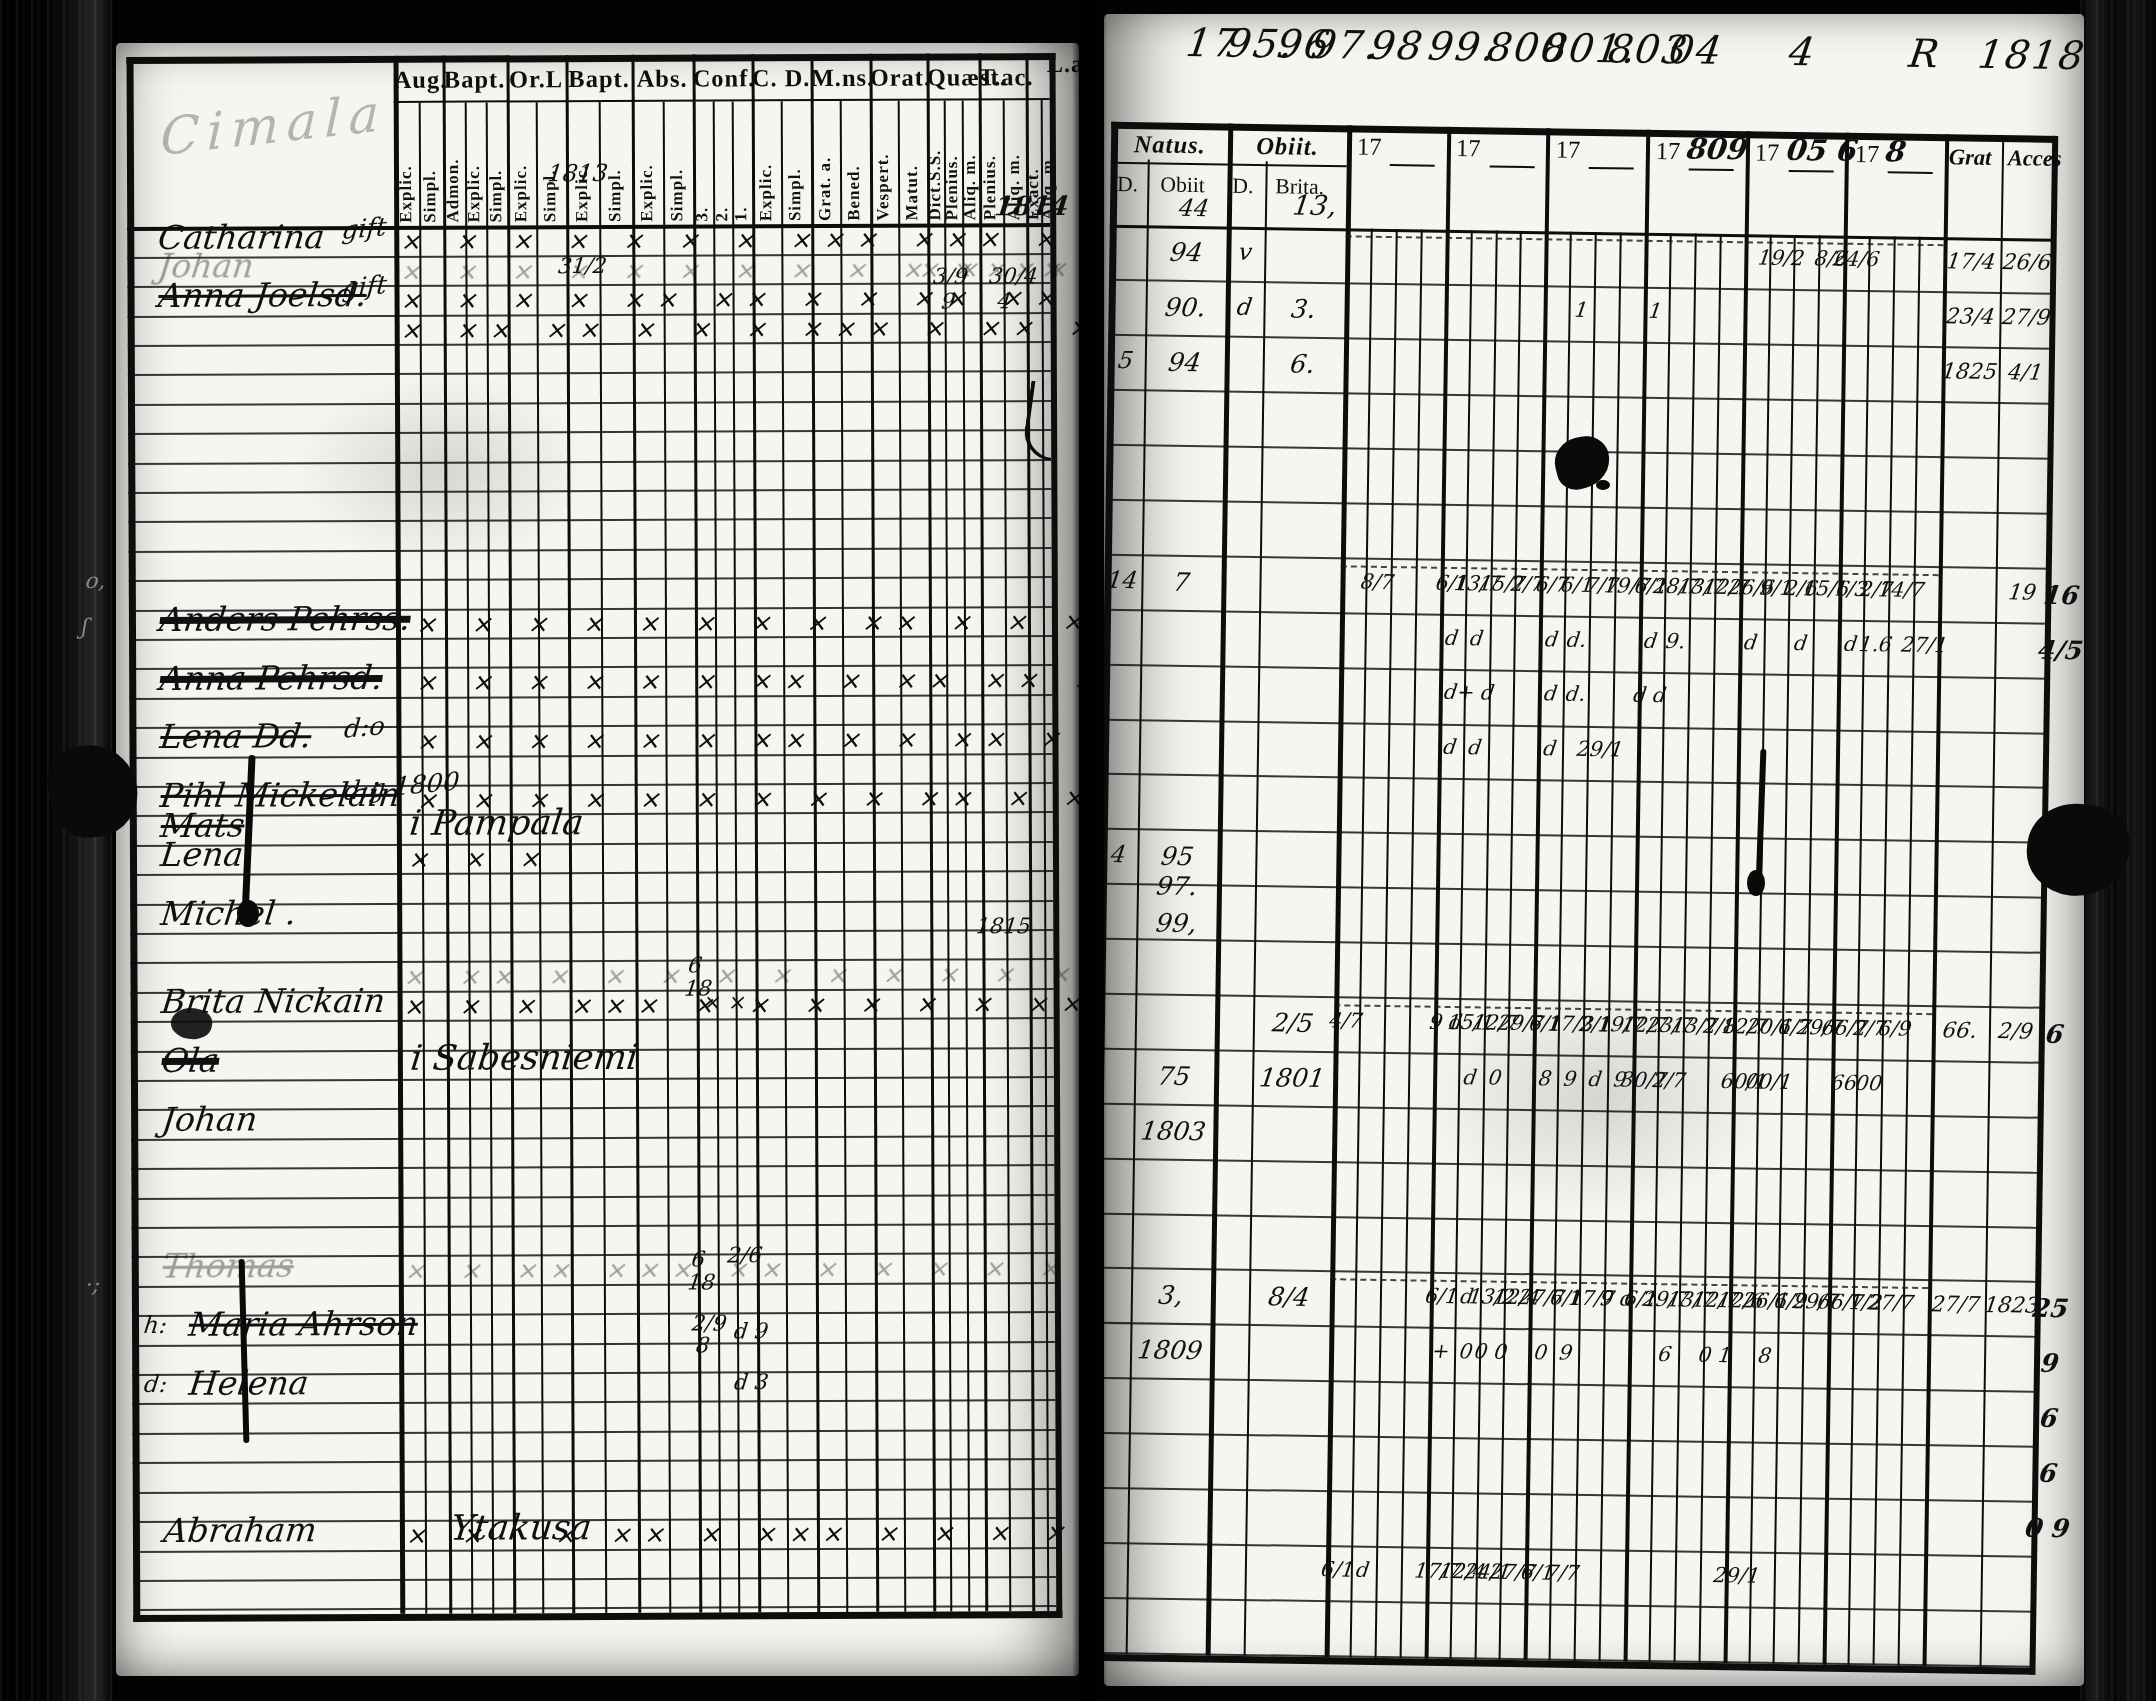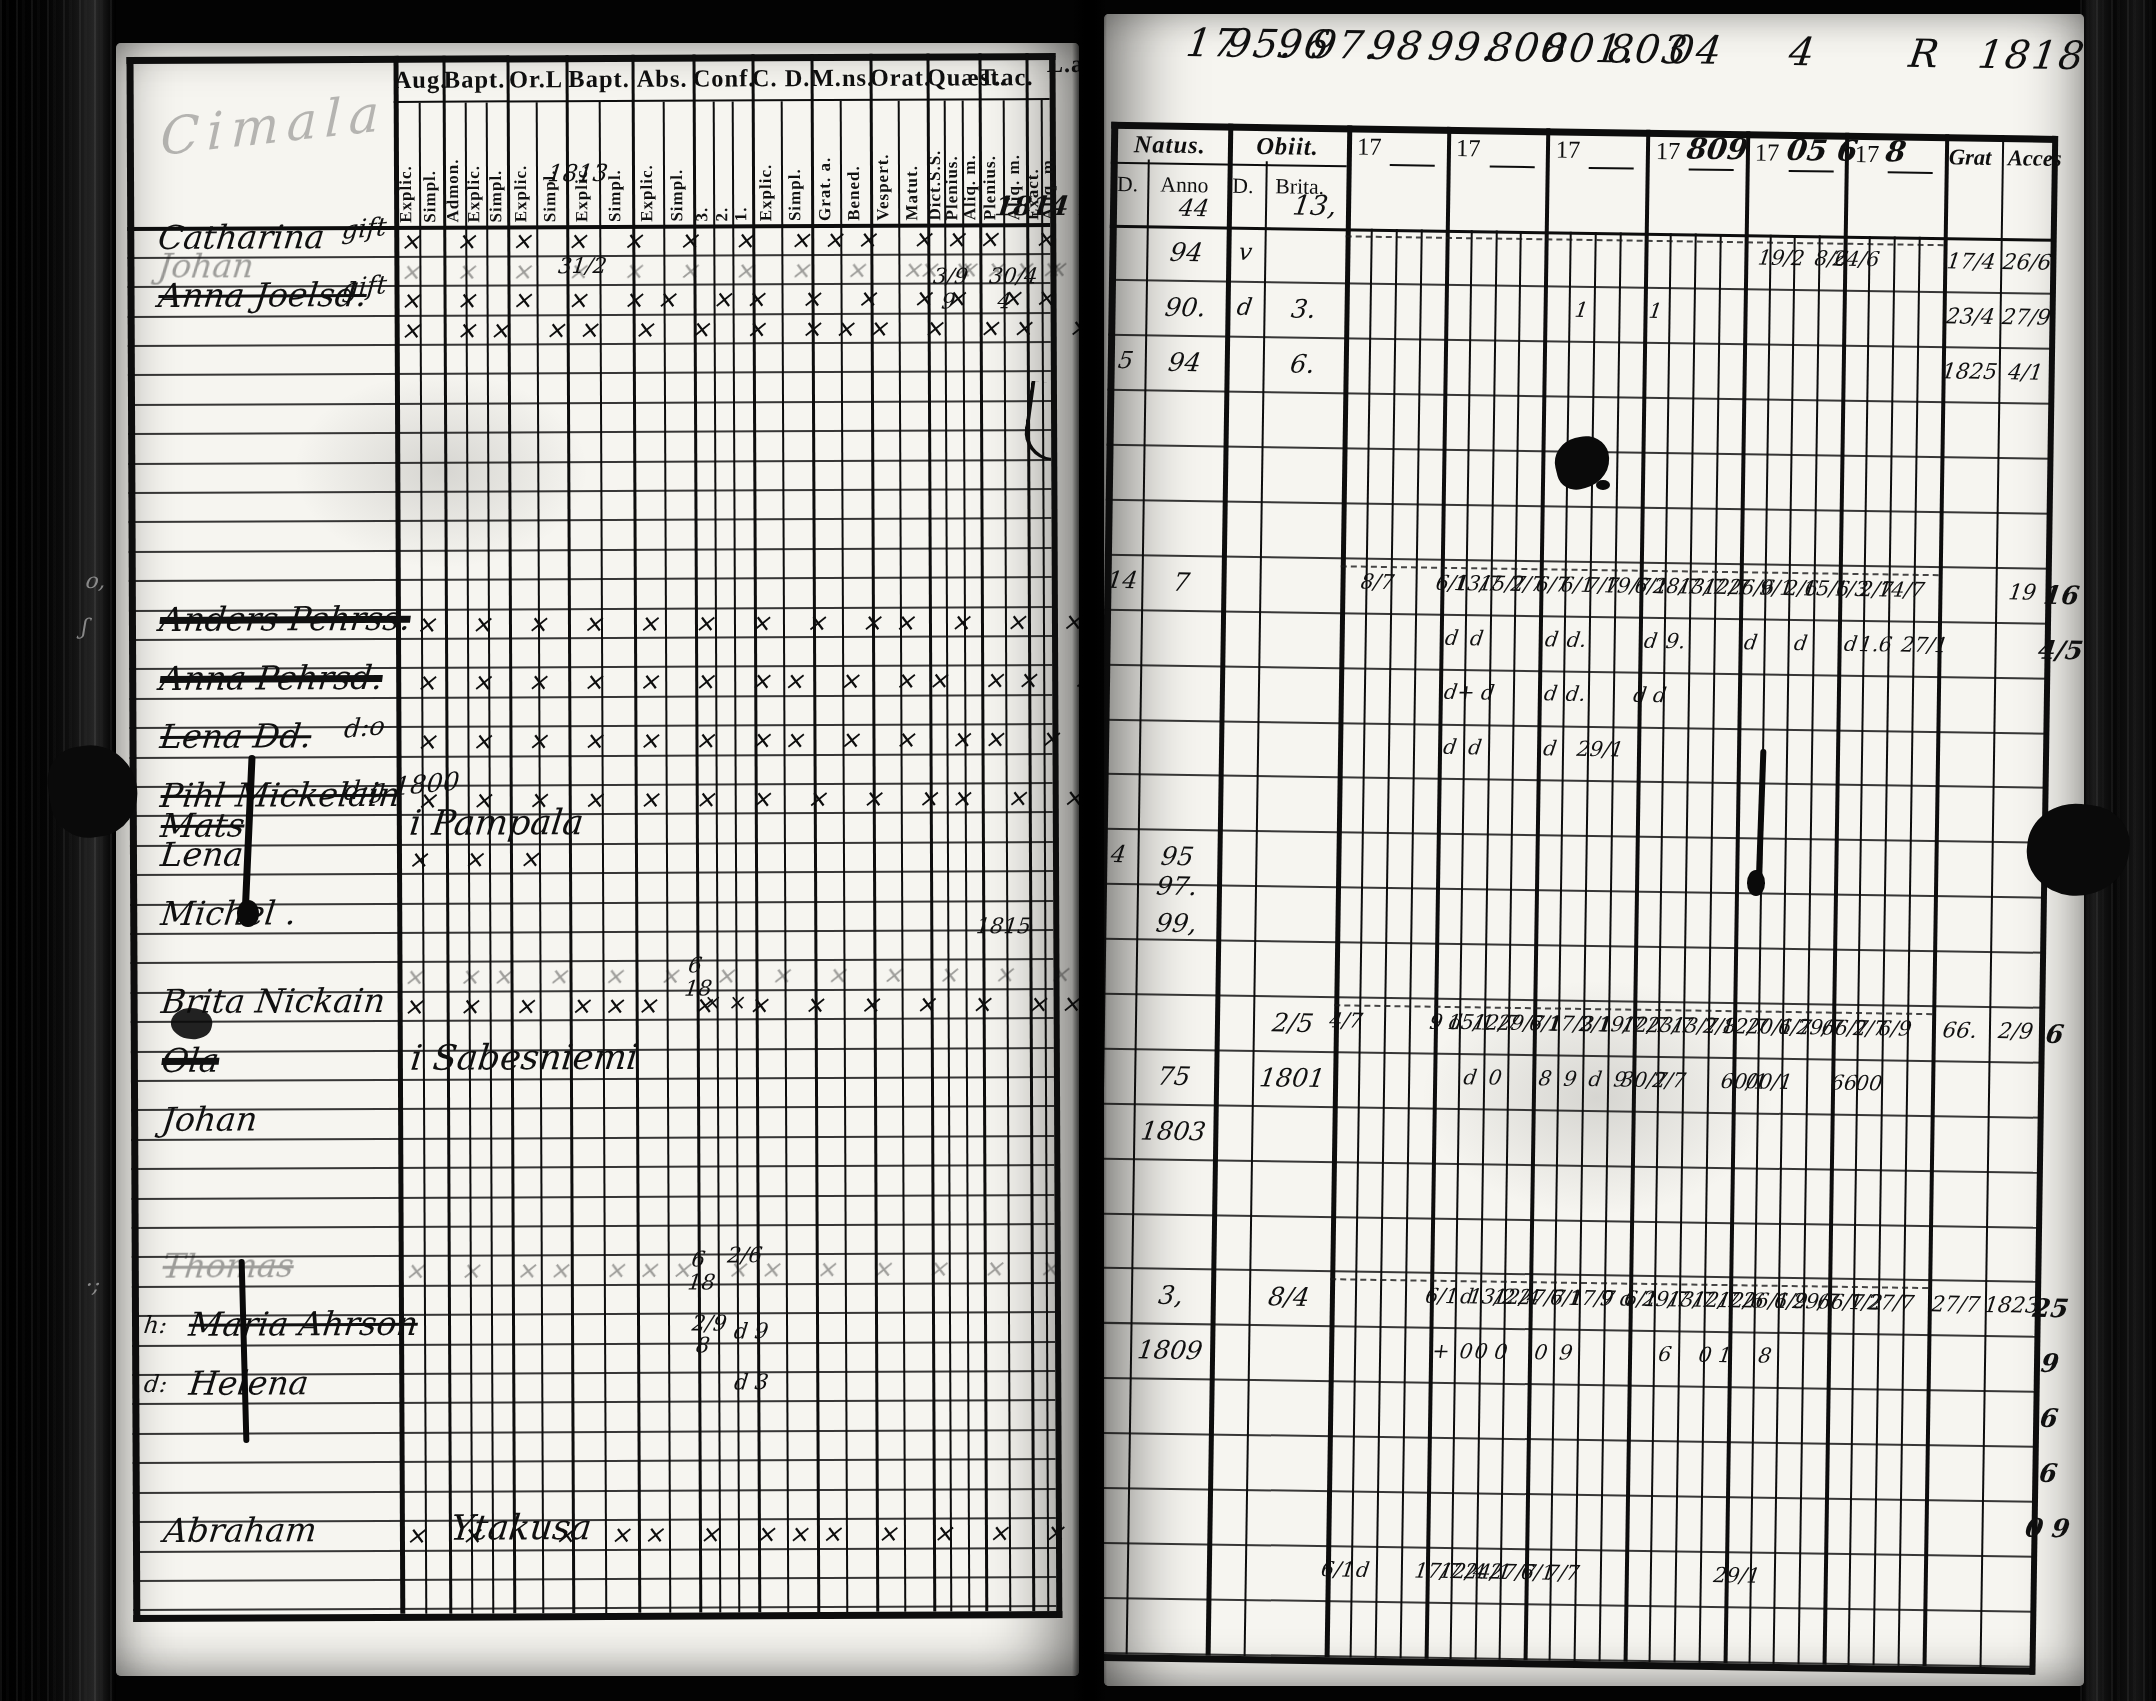--- a/index.html
+++ b/index.html
@@ -320,21 +320,21 @@
         <div class="ln soft" style="left: 8.8px; top: 1315px; width: 946px; height: 2px; position: absolute;"></div>
         <div class="ln soft" style="left: 8.8px; top: 1370px; width: 946px; height: 2px; position: absolute;"></div>
         <div class="ln soft" style="left: 8.8px; top: 1425px; width: 946px; height: 2px; position: absolute;"></div>
         <div class="ln soft" style="left: 8.8px; top: 1480px; width: 946px; height: 2px; position: absolute;"></div>
         <div class="ln soft" style="left: 8.8px; top: 1535px; width: 946px; height: 2px; position: absolute;"></div>
         <div class="ln soft" style="left: 8.8px; top: 1590px; width: 946px; height: 2px; position: absolute;"></div>
         <div class="ln soft" style="left: 8.8px; top: 1645px; width: 946px; height: 2px; position: absolute;"></div>
         <div class="printed abbr" style="left: 8.8px; top: 123px; width: 118px; height: 27.4px; position: absolute; font-style: italic;">Natus.</div>
         <div class="printed abbr" style="left: 126px; top: 123px; width: 119px; height: 27.4px; position: absolute; font-style: italic;">Obiit.</div>
         <div class="printed" style="left: 15.7px; top: 165px; position: absolute; font-size: 21.6px;">D.</div>
-        <div class="printed" style="left: 59px; top: 165px; position: absolute; font-size: 21.6px;">Anno</div>
+        <div class="printed" style="left: 59px; top: 165px; position: absolute; font-size: 21.6px;">Obiit</div>
         <div class="printed" style="left: 131px; top: 165px; position: absolute; font-size: 21.6px;">D.</div>
         <div class="printed" style="left: 174px; top: 165px; position: absolute; font-size: 21.6px;">Brita.</div>
         <div class="printed" style="left: 255px; top: 122px; position: absolute; font-size: 24.5px;">17</div>
         <div class="ln" style="left: 288px; top: 153px; width: 45px; height: 2px; position: absolute;"></div>
         <div class="printed" style="left: 354px; top: 122px; position: absolute; font-size: 24.5px;">17</div>
         <div class="ln" style="left: 388px; top: 153px; width: 45px; height: 2px; position: absolute;"></div>
         <div class="printed" style="left: 454px; top: 122px; position: absolute; font-size: 24.5px;">17</div>
         <div class="ln" style="left: 487px; top: 153px; width: 45px; height: 2px; position: absolute;"></div>
         <div class="printed" style="left: 554px; top: 122px; position: absolute; font-size: 24.5px;">17</div>
         <div class="ln" style="left: 587px; top: 153px; width: 45px; height: 2px; position: absolute;"></div>

